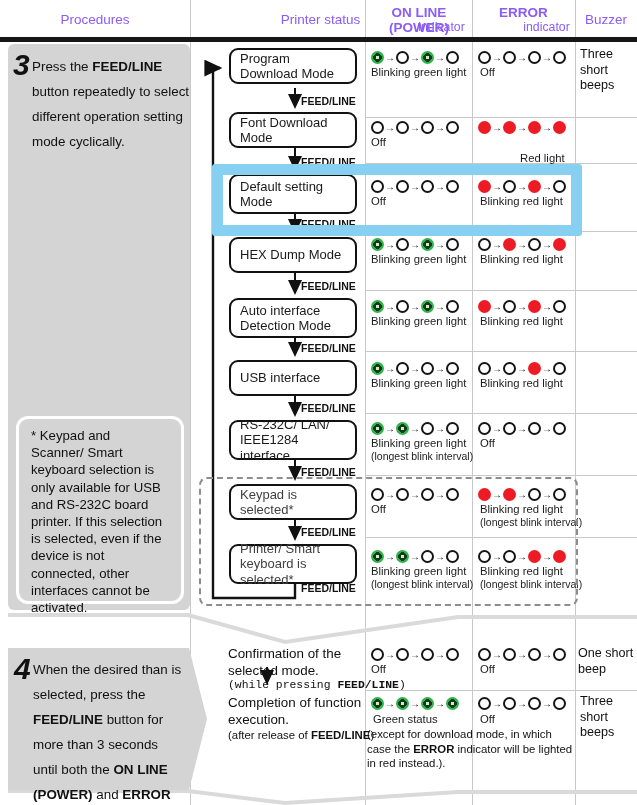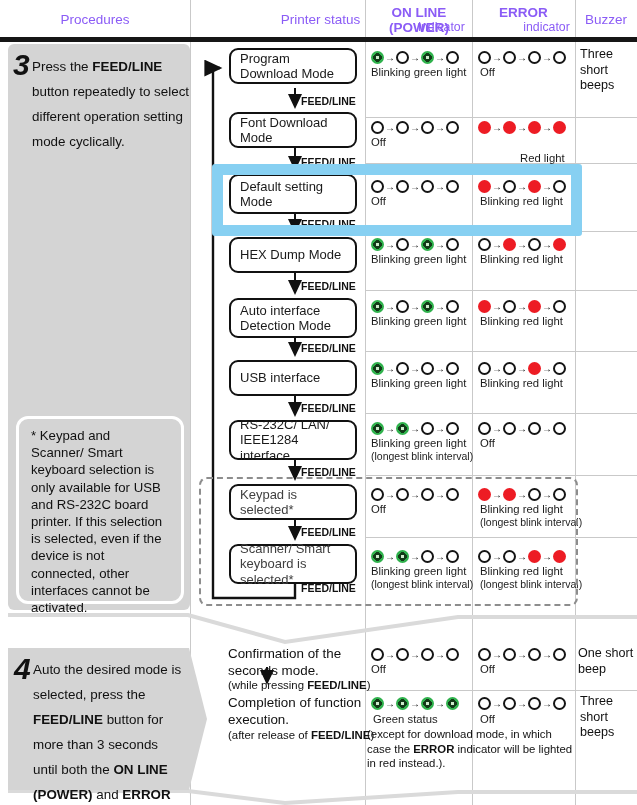--- a/index.html
+++ b/index.html
@@ -111,31 +111,31 @@
 and RS-232C board
 printer. If this selection
 is selected, even if the
 device is not
 connected, other
 interfaces cannot be
 activated.</div>
 
   <div class="step-panel" id="step4-panel"></div>
   <div class="step-num" style="left:14px;top:652px;">4</div>
-  <div class="step-text" style="left:33px;top:657px;width:152px;"><span>Auto the desired mode is selected, press the </span><span style="font-weight: 700;">FEED/LINE</span><span> button for more than 3 seconds until both the  </span><span style="font-weight: 700;">ON LINE (POWER)</span><span> and </span><span style="font-weight: 700;">ERROR</span><span> indicator is turned off.</span></div>
+  <div class="step-text" style="left:33px;top:657px;width:152px;"><span>When the desired than is selected, press the </span><span style="font-weight: 700;">FEED/LINE</span><span> button for more than 3 seconds until both the  </span><span style="font-weight: 700;">ON LINE (POWER)</span><span> and </span><span style="font-weight: 700;">ERROR</span><span> indicator is turned off.</span></div>
 
   <div class="flow-box" style="top:48px;height:36px;">Program Download Mode</div>
   <div class="flow-box" style="top:174px;height:40px;">Default setting Mode</div>
   <div class="flow-box" style="top:112px;height:36px;">Font Download Mode</div>
   <div class="flow-box" style="top:237px;height:36px;">HEX Dump Mode</div>
   <div class="flow-box" style="top:298px;height:40px;">Auto interface Detection Mode</div>
   <div class="flow-box" style="top:360px;height:36px;">USB interface</div>
   <div class="flow-box" style="top:420px;height:40px;">RS-232C/ LAN/ IEEE1284 interface</div>
   <div class="flow-box dim" style="top:484px;height:36px;">Keypad is selected*</div>
-  <div class="flow-box dim" style="top:544px;height:40px;">Scanner/ Smart keyboard is selected*</div>
+  <div class="flow-box dim" style="top:544px;height:40px;">Printer/ Smart keyboard is selected*</div>
 
   <div class="feed-label" style="top:95px;">FEED/LINE</div>
   <div class="feed-label" style="top:156px;">FEED/LINE</div>
   <div class="feed-label" style="top:218px;">FEED/LINE</div>
   <div class="feed-label" style="top:280px;">FEED/LINE</div>
   <div class="feed-label" style="top:342px;">FEED/LINE</div>
   <div class="feed-label" style="top:402px;">FEED/LINE</div>
   <div class="feed-label" style="top:466px;">FEED/LINE</div>
   <div class="feed-label" style="top:526px;">FEED/LINE</div>
   <div class="feed-label" style="top:582px;">FEED/LINE</div>
@@ -331,22 +331,22 @@
       <span class="larrow">→</span>
       <span class="light r"></span>
     </div>
   <div class="cap" style="left:480px;top:565px;">Blinking red light</div>
   <div class="cap2" style="left:480px;top:578px;">(longest blink interval)</div>
 
   <div class="dashed-box"></div>
   <div class="hl-frame"></div>
 
   <div class="bstat" style="top:645px;">Confirmation of the
-seconds mode.</div>
-  <div class="bsub" style="top:679px;"><span>(while pressing </span><span style="font-weight: 700;">FEED/LINE</span><span>)</span></div>
+selected mode.</div>
+  <div class="bsub" style="top:679px;font-family:Liberation Mono, monospace;"><span>(while pressing </span><span style="font-weight: 700;">FEED/LINE</span><span>)</span></div>
   <div class="bstat" style="top:694px;">Completion of function
 execution.</div>
   <div class="bsub" style="top:729px;"><span>(after release of </span><span style="font-weight: 700;">FEED/LINE</span><span>)</span></div>
 
   <div class="lights" style="left:371px;top:647px;">
       <span class="light o"></span>
       <span class="larrow">→</span>
       <span class="light o"></span>
       <span class="larrow">→</span>
       <span class="light o"></span>

